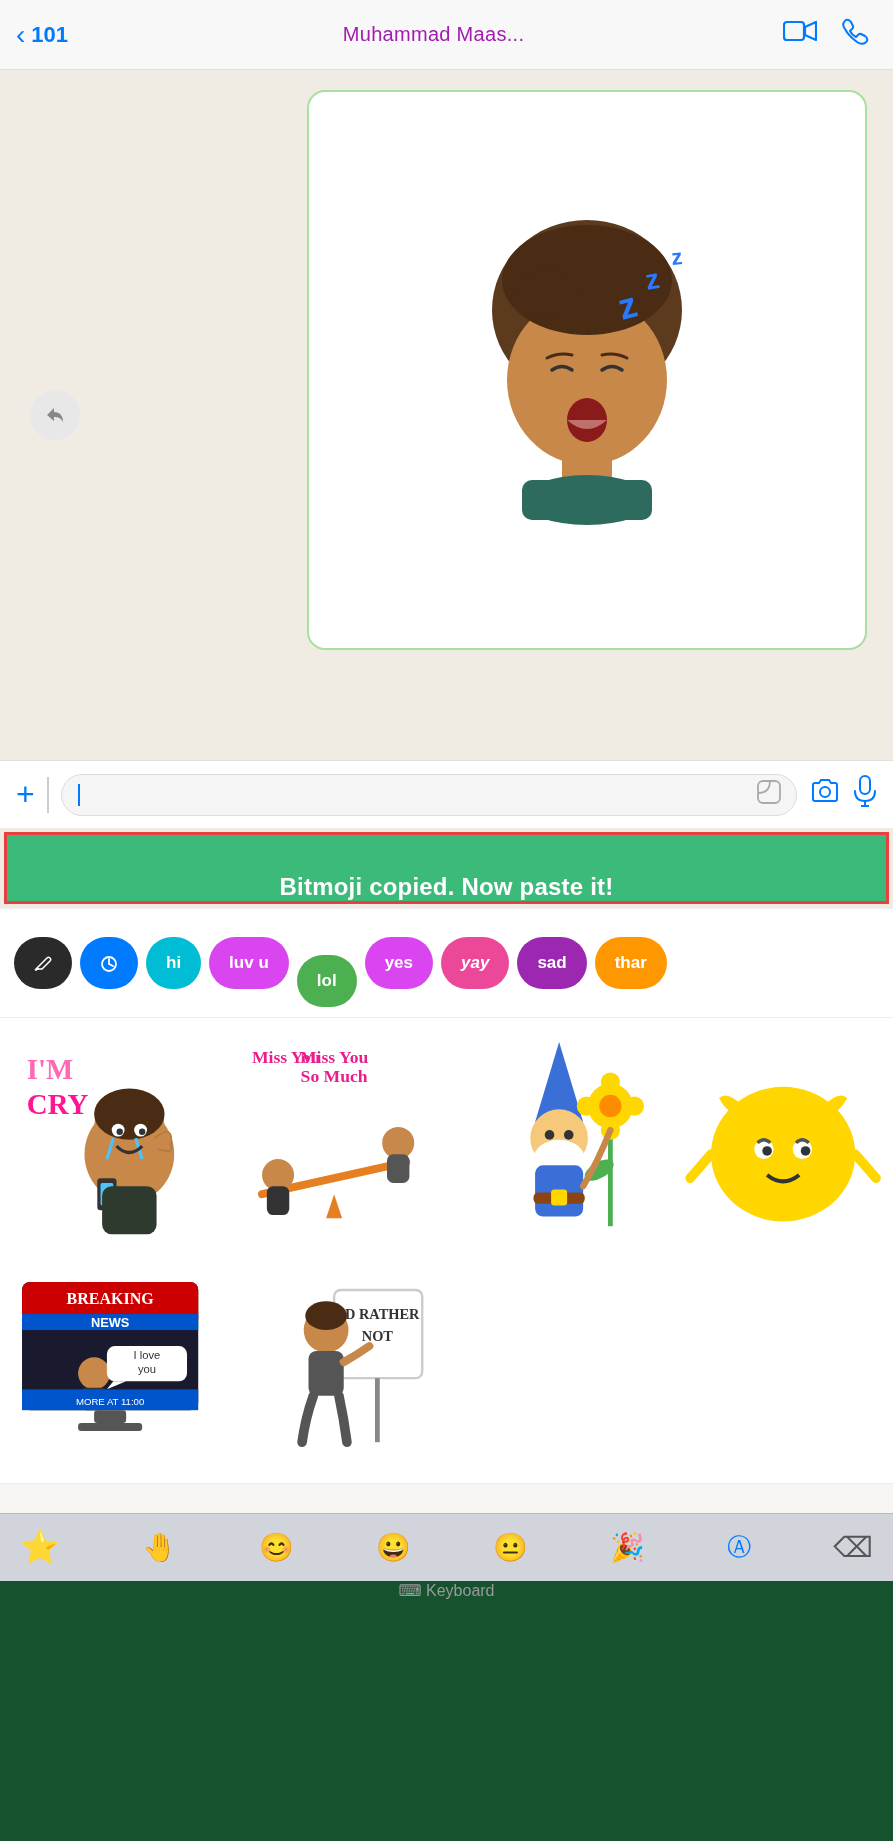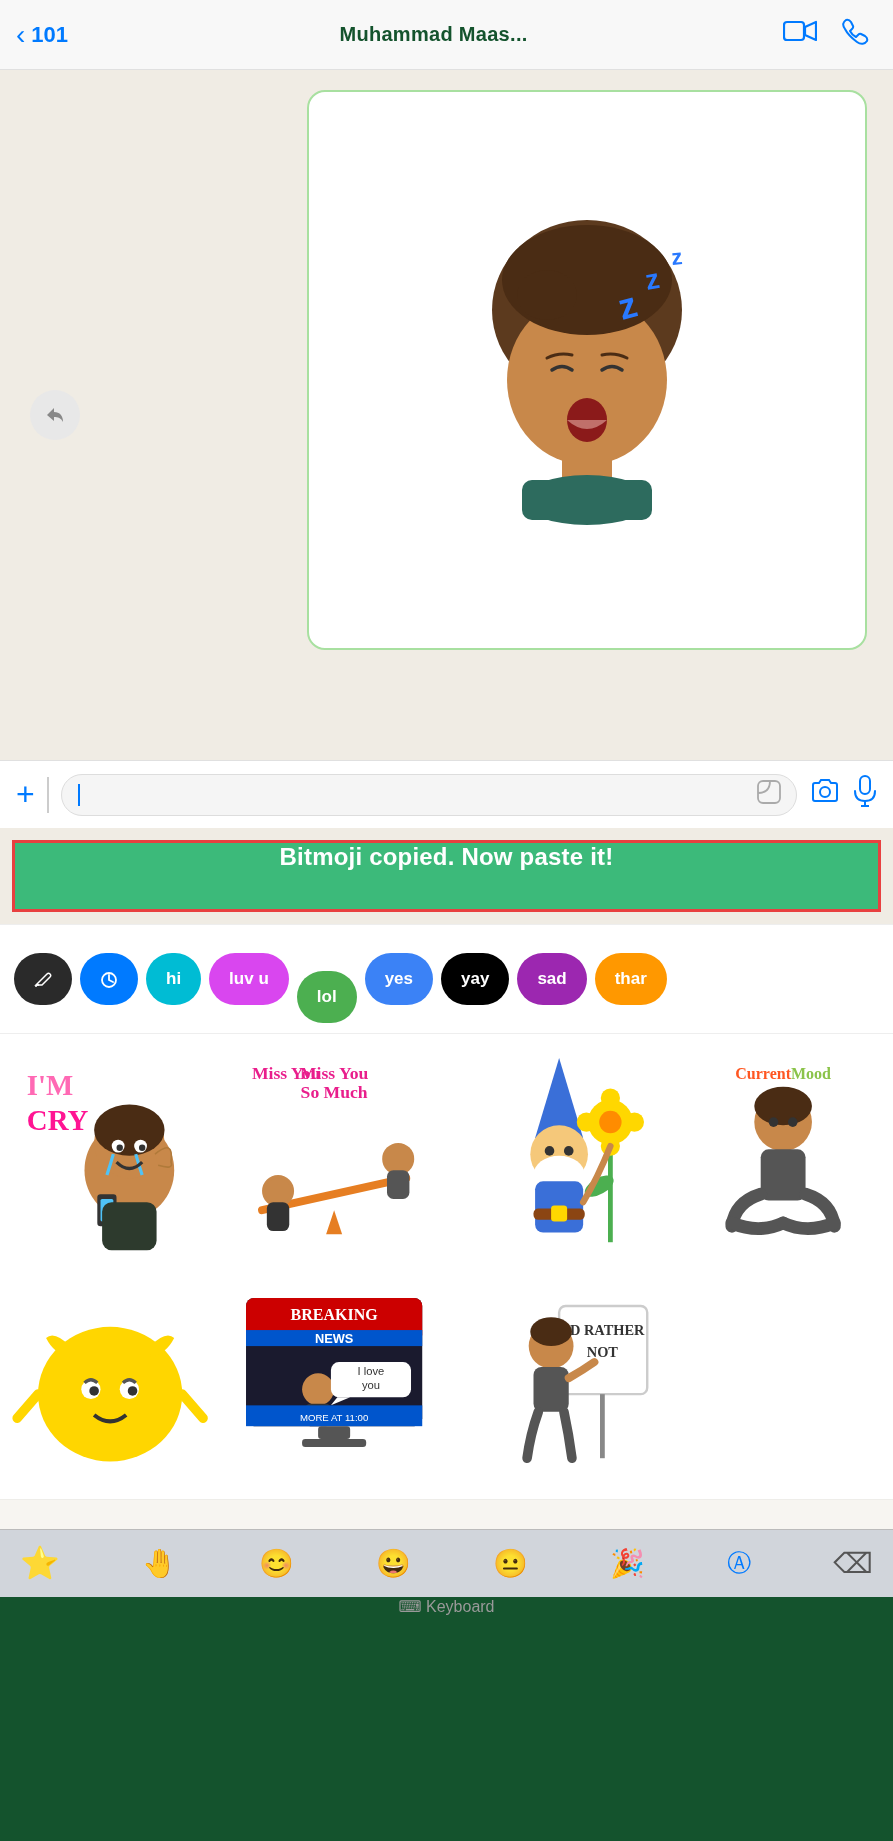--- a/index.html
+++ b/index.html
@@ -33,23 +33,23 @@
       font-size: 28px;
       line-height: 1;
       font-weight: 300;
     }
     .header-badge {
       color: #007aff;
       font-size: 22px;
       font-weight: 700;
     }
     .header-name {
-      color: #14532d;
+      color: #a21caf;
       font-size: 20px;
-      font-weight: 700;
+      font-weight: 400;
       letter-spacing: 0.3px;
       margin-left: 16px;
     }
     .header-icons {
       display: flex;
       gap: 24px;
       align-items: center;
     }
     .header-icon {
       color: #007aff;
@@ -150,24 +150,24 @@
       font-size: 28px;
     }
     .input-mic {
       color: #007aff;
       font-size: 30px;
     }
 
     
     .bitmoji-banner {
       background: #3cba7a;
-      margin: 12px;
+      margin: 4px;
       height: 72px;
       display: flex;
-      align-items: flex-start;
+      align-items: flex-end;
       justify-content: center;
       border: 3px solid #e84040;
     }
     .bitmoji-banner-text {
       color: white;
       font-size: 24px;
       font-weight: 600;
       letter-spacing: 0.2px;
     }
 
@@ -191,22 +191,22 @@
       font-weight: 600;
       white-space: nowrap;
       color: white;
       cursor: pointer;
     }
     .pill-dark { background: #2a2a2a; }
     .pill-blue { background: #007aff; }
     .pill-cyan { background: #00bcd4; }
     .pill-pink { background: #d946ef; }
     .pill-green { background: #4caf50; margin-top: 36px; }
-    .pill-teal { background: #3b82f6; }
-    .pill-lime { background: #000000; }
+    .pill-teal { background: #d946ef; }
+    .pill-lime { background: #ec4899; font-style: italic; }
     .pill-purple { background: #9c27b0; }
     .pill-orange { background: #ff9800; }
 
     
     .sticker-grid {
       background: white;
       display: grid;
       grid-template-columns: 1fr 1fr 1fr 1fr;
       gap: 4px;
       padding: 10px 0;
@@ -463,41 +463,20 @@
 
       <circle cx="92" cy="30" r="6" fill="#FFD700"></circle>
       <circle cx="92" cy="60" r="6" fill="#FFD700"></circle>
       <circle cx="77" cy="45" r="6" fill="#FFD700"></circle>
       <circle cx="107" cy="45" r="6" fill="#FFD700"></circle>
 
       <path d="M75 95 Q84 80 92 60" stroke="#c8884a" stroke-width="4" fill="none" stroke-linecap="round"></path>
     </svg>
   </div>
 
-  <div class="sticker-cell">
-    <svg viewBox="0 0 120 130" width="100%" height="100%">
-      <text x="60" y="18" font-size="10" font-weight="900" font-family="Arial Black" text-anchor="middle">
-        <tspan fill="#ff5722">Current</tspan><tspan fill="#8bc34a">Mood</tspan>
-      </text>
-
-      <circle cx="60" cy="45" r="18" fill="#c8884a"></circle>
-
-      <ellipse cx="60" cy="35" rx="18" ry="12" fill="#4a2c14"></ellipse>
-
-      <circle cx="54" cy="45" r="3" fill="#333"></circle>
-      <circle cx="66" cy="45" r="3" fill="#333"></circle>
-
-      <rect x="46" y="62" width="28" height="32" rx="5" fill="#555"></rect>
-
-      <path d="M46 90 Q30 95 28 110" stroke="#555" stroke-width="8" fill="none" stroke-linecap="round"></path>
-      <path d="M74 90 Q90 95 92 110" stroke="#555" stroke-width="8" fill="none" stroke-linecap="round"></path>
-      <path d="M28 108 Q45 115 60 108" stroke="#555" stroke-width="8" fill="none" stroke-linecap="round"></path>
-      <path d="M92 108 Q75 115 60 108" stroke="#555" stroke-width="8" fill="none" stroke-linecap="round"></path>
-    </svg>
-  </div>
 
   <div class="sticker-cell">
     <svg viewBox="0 0 120 130" width="100%" height="100%">
 
       <ellipse cx="60" cy="75" rx="45" ry="42" fill="#FFD600"></ellipse>
 
       <path d="M85 45 Q95 35 100 40 Q95 50 85 52" fill="#FFD600"></path>
       <path d="M35 45 Q25 35 20 40 Q25 50 35 52" fill="#FFD600"></path>
 
       <circle cx="48" cy="72" r="6" fill="white"></circle>

